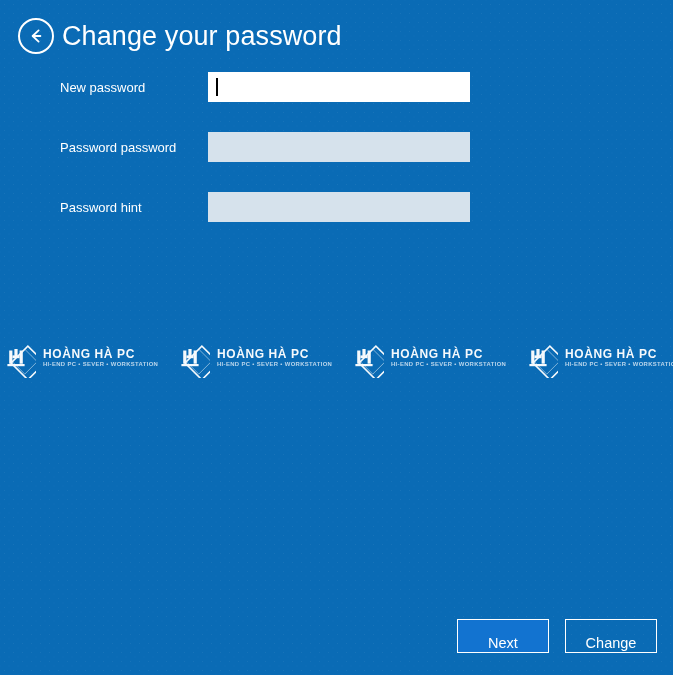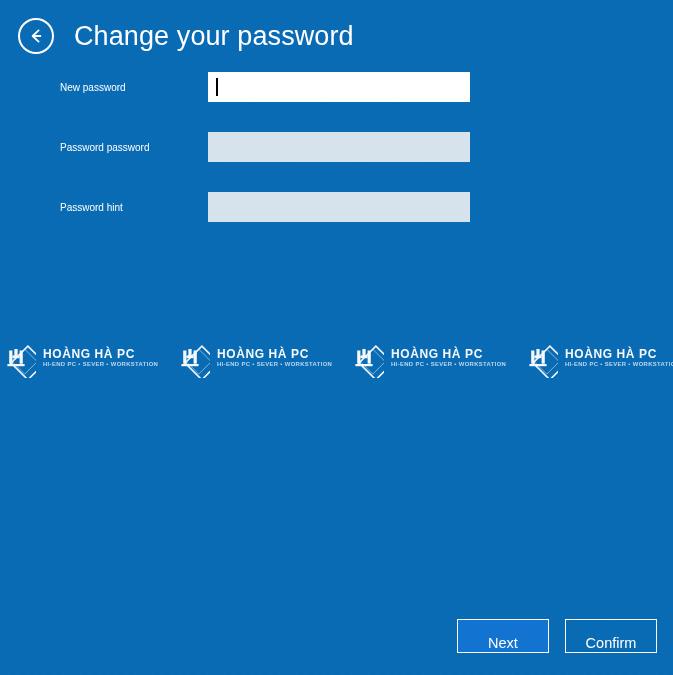--- a/index.html
+++ b/index.html
@@ -32,21 +32,21 @@
     overflow: hidden;
   }
 
   
   #header {
     position: absolute;
     left: 18px;
     top: 18px;
     display: flex;
     align-items: center;
-    gap: 20px;
+    gap: 8px;
   }
 
   #back-button {
     width: 36px;
     height: 36px;
     border-radius: 50%;
     border: 2px solid #ffffff;
     display: flex;
     align-items: center;
     justify-content: center;
@@ -75,21 +75,21 @@
   .field-row {
     display: flex;
     align-items: center;
     height: 30px;
     margin-bottom: 30px;
   }
   .field-row:last-child { margin-bottom: 0; }
 
   .field-label {
     color: #ffffff;
-    font-size: 10px;
+    font-size: 13px;
     font-weight: 400;
     width: 148px;
     flex: 0 0 148px;
     white-space: nowrap;
   }
 
   .field-input {
     width: 262px;
     height: 30px;
     border: none;
@@ -293,16 +293,16 @@
     </svg>
         <div class="wm-text">
           <div class="wm-name">HOÀNG HÀ PC</div>
           <div class="wm-tagline">HI-END PC • SEVER • WORKSTATION</div>
         </div>
       </div>
     </div>
 
   <div id="footer">
     <button class="btn primary">Next</button>
-    <button class="btn">Confirm</button>
+    <button class="btn">Change</button>
   </div>
 
 </div>
 
 </body></html>

